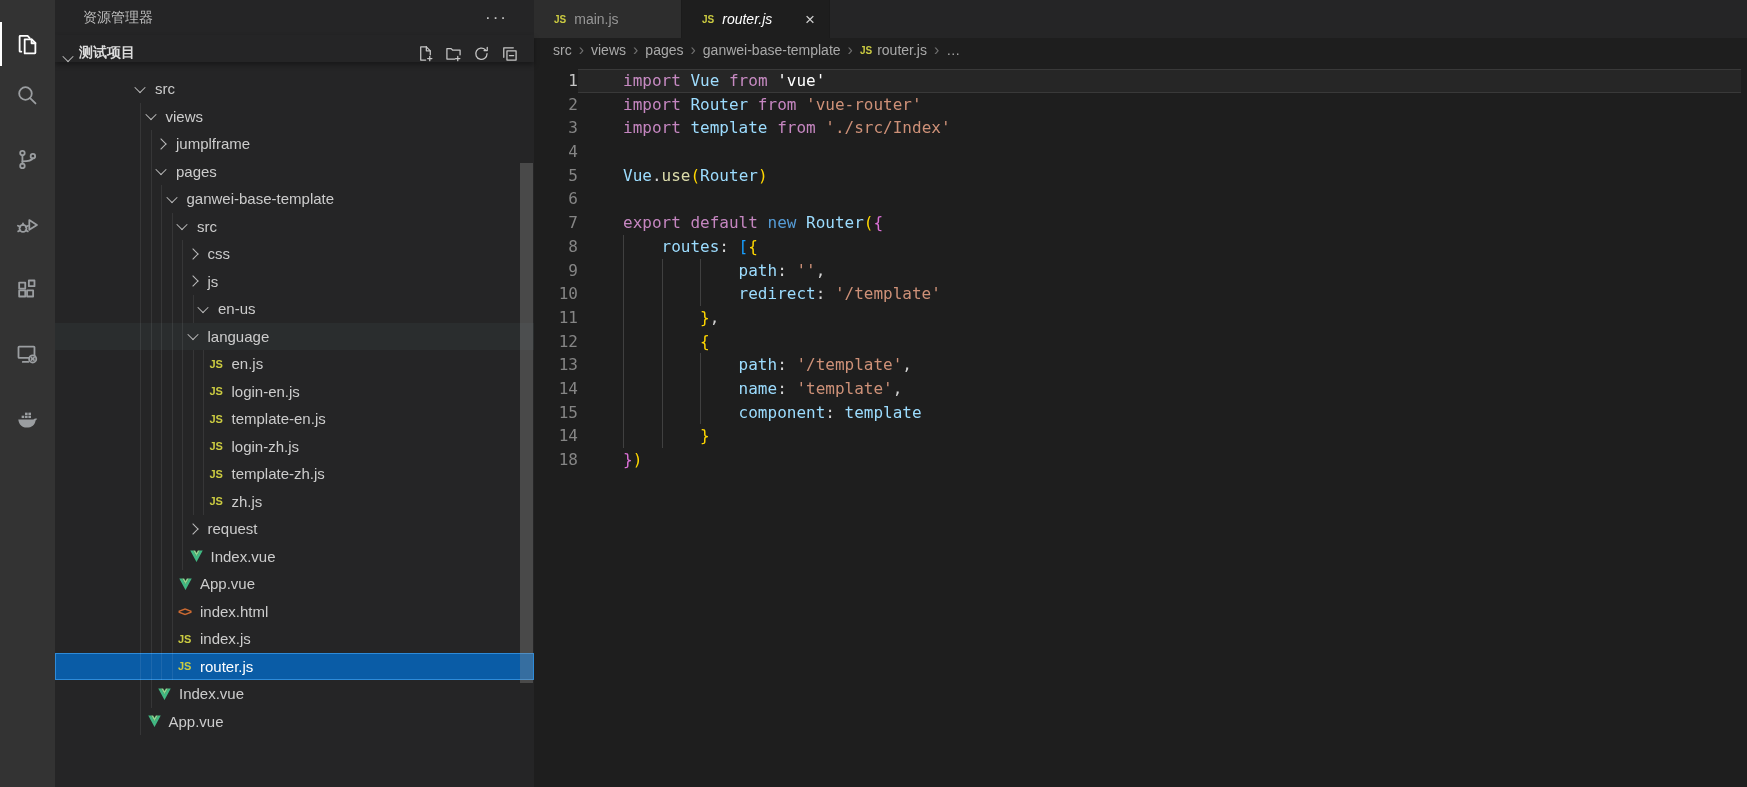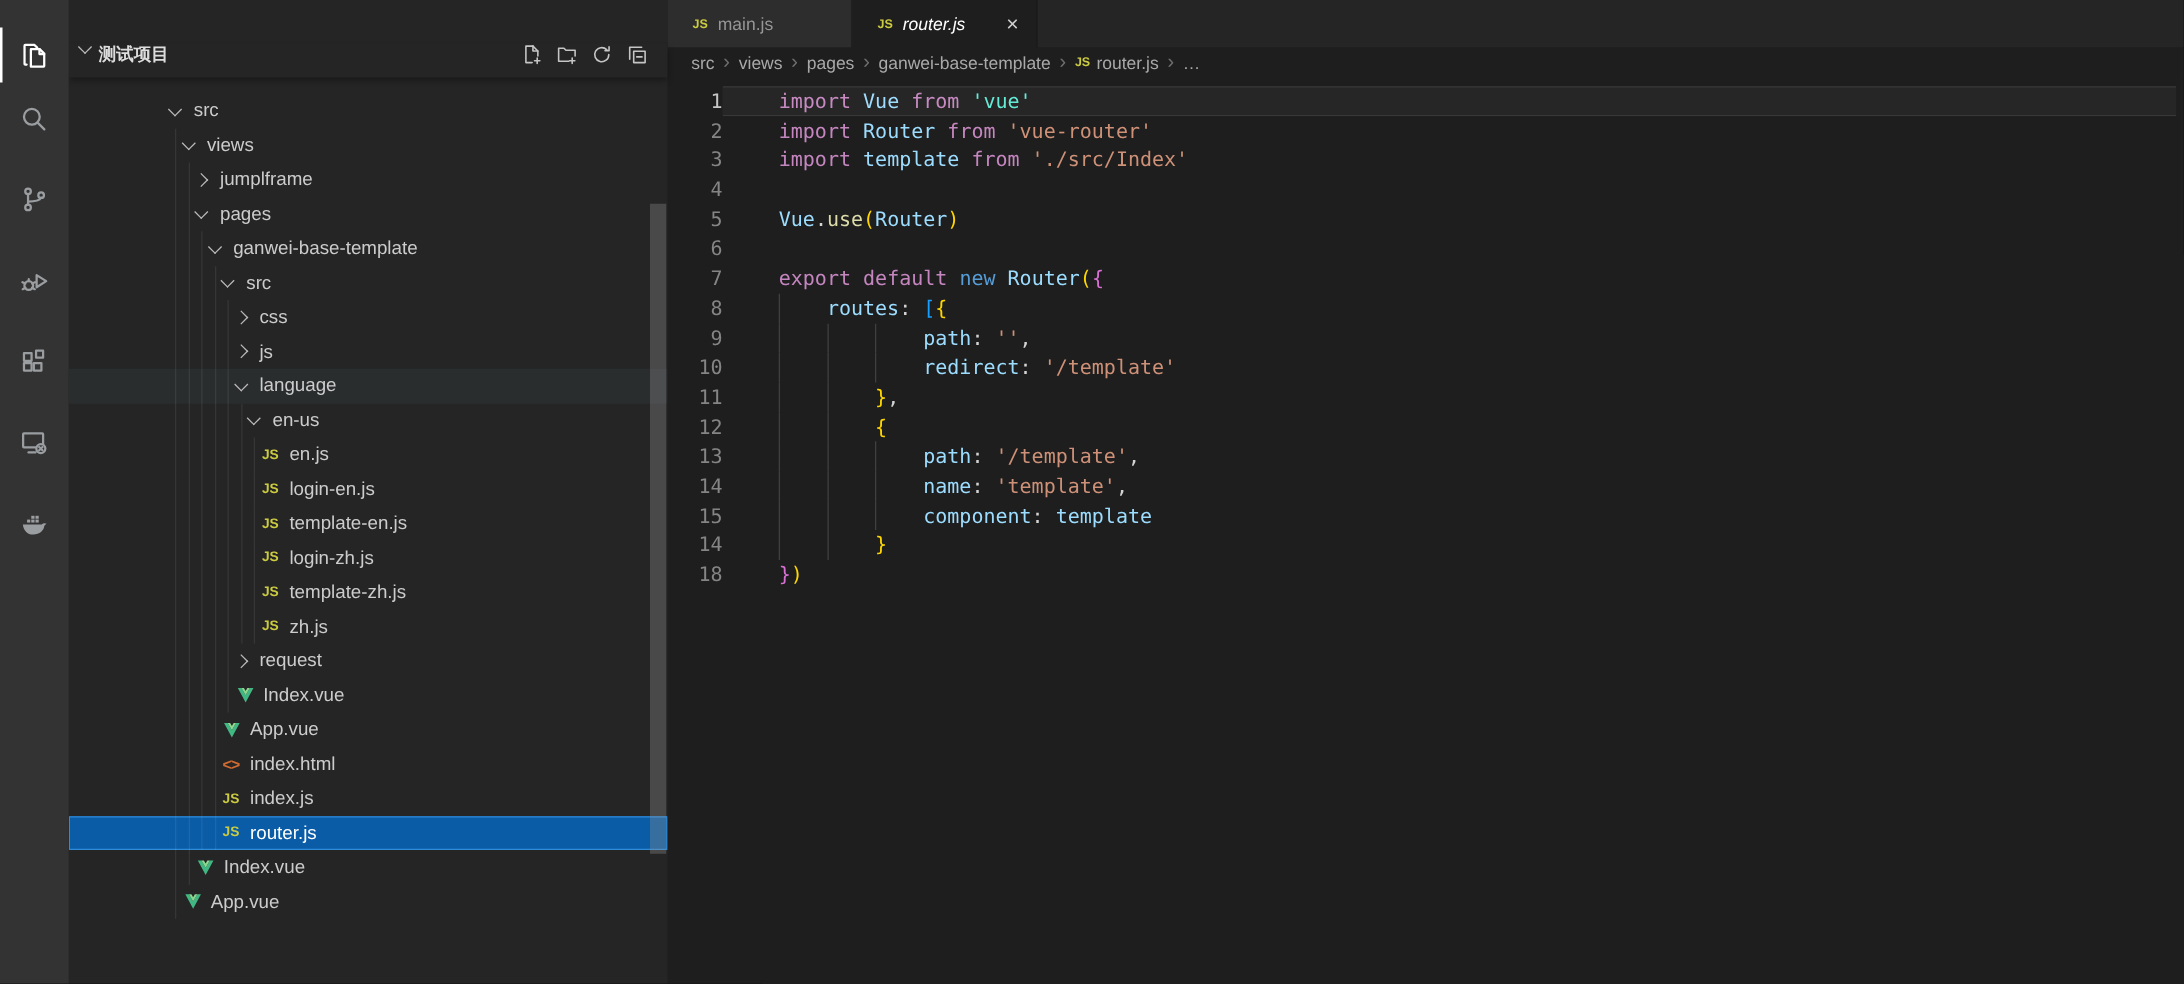--- a/index.html
+++ b/index.html
@@ -10,21 +10,21 @@
   .activitybar{position:absolute;left:0;top:0;width:55px;height:100%;background:#333333;z-index:5;}
   .ab-item{position:absolute;left:0;width:55px;height:50px;display:flex;align-items:center;justify-content:center;color:#9b9ea1;cursor:pointer;}
   .ab-item svg{width:27px;height:27px;}
   .ab-item.active{color:#ffffff;}
   .ab-indicator{position:absolute;left:0;width:2px;background:#ffffff;}
 
   
   .sidebar{position:absolute;left:55px;top:0;width:479px;height:100%;background:#252526;color:#cccccc;z-index:4;}
   .sb-title{position:relative;height:35px;line-height:35px;padding-left:28px;font-size:14px;color:#bdbdbd;}
   .sb-dots{position:absolute;right:26px;top:0;font-size:17px;letter-spacing:2px;color:#c5c5c5;cursor:pointer;}
-  .sb-section{position:absolute;left:0;top:35px;width:100%;height:27px;display:flex;align-items:flex-start;
+  .sb-section{position:absolute;left:0;top:35px;width:100%;height:27px;display:flex;align-items:flex-end;
               font-weight:bold;font-size:14px;color:#dddddd;background:#252526;z-index:3;box-shadow:0 3px 5px rgba(0,0,0,.35);}
   .sb-section .chev{margin-left:9px;}
   .sb-section .lbl{margin-left:7px;}
   .sec-actions{margin-left:auto;margin-right:16px;display:flex;gap:11px;color:#c5c5c5;}
   .sec-actions svg{width:17px;height:17px;cursor:pointer;}
 
   .chev{width:7px;height:7px;border-right:1.6px solid #bbbbbb;border-bottom:1.6px solid #bbbbbb;display:inline-block;flex:none;}
   .chev.down{transform:rotate(45deg) translate(-1px,-1px);}
   .chev.right{transform:rotate(-45deg);}
 
@@ -123,20 +123,24 @@
           <rect x="9.8" y="8.6" width="2.3" height="2.1"></rect>
           <rect x="12.8" y="8.6" width="2.3" height="2.1"></rect>
           <rect x="9.8" y="5.9" width="2.3" height="2.1"></rect>
           <rect x="12.8" y="5.9" width="2.3" height="2.1"></rect>
           <path d="M3.8 12h13.4c1-.9 2.4-1.1 3.5-.4-.7.4-1.3.8-1.6 1.4-.4 3.4-3.3 6.2-7.9 6.2-4.4 0-6.8-2.9-7.4-7.2z"></path>
         </svg>
       </div>
     </div>
 
   <div class="sidebar">
+    <div class="sb-title">
+      <span>资源管理器</span>
+      <span class="sb-dots">···</span>
+    </div>
     <div class="sb-section">
       <span class="chev down"></span>
       <span class="lbl">测试项目</span>
       <span class="sec-actions" id="sec-actions">
           <span style="display: inline-flex;">
             <svg viewBox="0 0 16 16" fill="none" stroke="currentColor" stroke-width="1.2" stroke-linecap="round" stroke-linejoin="round">
               <path d="M8.8 1.8H3.5v12.4h4.7"></path>
               <path d="M8.8 1.8l3.7 3.7v3.7"></path>
               <path d="M8.8 1.8v3.7h3.7"></path>
               <path d="M12 10.8v4M10 12.8h4"></path>
@@ -227,42 +231,42 @@
           <span class="tguide" style="left: 85px;"></span>
           <span class="tguide" style="left: 95.5px;"></span>
           <span class="tguide" style="left: 106px;"></span>
           <span class="tguide" style="left: 116.5px;"></span>
           <span class="tguide" style="left: 127px;"></span>
           <span class="tchev">
             <span class="chev right"></span>
           </span>
           <span style="margin-left: 4px;">js</span>
         </div>
+        <div class="trow" style="padding-left: 144px;">
+          <span class="tguide" style="left: 85px;"></span>
+          <span class="tguide" style="left: 95.5px;"></span>
+          <span class="tguide" style="left: 106px;"></span>
+          <span class="tguide" style="left: 116.5px;"></span>
+          <span class="tguide" style="left: 127px;"></span>
+          <span class="tguide" style="left: 137.5px;"></span>
+          <span class="tchev">
+            <span class="chev down"></span>
+          </span>
+          <span style="margin-left: 4px;">en-us</span>
+        </div>
         <div class="trow hovered" style="padding-left: 133.5px;">
           <span class="tguide" style="left: 85px;"></span>
           <span class="tguide" style="left: 95.5px;"></span>
           <span class="tguide" style="left: 106px;"></span>
           <span class="tguide" style="left: 116.5px;"></span>
           <span class="tguide" style="left: 127px;"></span>
           <span class="tchev">
             <span class="chev down"></span>
           </span>
           <span style="margin-left: 4px;">language</span>
-        </div>
-        <div class="trow" style="padding-left: 144px;">
-          <span class="tguide" style="left: 85px;"></span>
-          <span class="tguide" style="left: 95.5px;"></span>
-          <span class="tguide" style="left: 106px;"></span>
-          <span class="tguide" style="left: 116.5px;"></span>
-          <span class="tguide" style="left: 127px;"></span>
-          <span class="tguide" style="left: 137.5px;"></span>
-          <span class="tchev">
-            <span class="chev down"></span>
-          </span>
-          <span style="margin-left: 4px;">en-us</span>
         </div>
         <div class="trow" style="padding-left: 154.5px;">
           <span class="tguide" style="left: 85px;"></span>
           <span class="tguide" style="left: 95.5px;"></span>
           <span class="tguide" style="left: 106px;"></span>
           <span class="tguide" style="left: 116.5px;"></span>
           <span class="tguide" style="left: 127px;"></span>
           <span class="tguide" style="left: 137.5px;"></span>
           <span class="tguide" style="left: 148px;"></span>
           <span class="ticon">
@@ -450,21 +454,21 @@
         <span class="bc-item">ganwei-base-template</span>
         <span class="bc-sep">›</span>
         <span class="bc-item">
           <span class="js-badge">JS</span>
           <span>router.js</span>
         </span>
         <span class="bc-sep">›</span>
         <span class="bc-item">…</span>
       </div>
     <div class="code" id="code">
-        <div class="cline cur"><div class="lnum">1</div><div class="ltext"><span style="color: rgb(197, 134, 192);">import </span><span style="color: rgb(156, 220, 254);">Vue</span><span style="color: rgb(197, 134, 192);"> from </span><span style="color: #5eead4;">'vue'</span></div></div>
+        <div class="cline cur"><div class="lnum">1</div><div class="ltext"><span style="color: rgb(197, 134, 192);">import </span><span style="color: rgb(156, 220, 254);">Vue</span><span style="color: rgb(197, 134, 192);"> from </span><span style="color: #ffffff;">'vue'</span></div></div>
         <div class="cline"><div class="lnum">2</div><div class="ltext"><span style="color: rgb(197, 134, 192);">import </span><span style="color: rgb(156, 220, 254);">Router</span><span style="color: rgb(197, 134, 192);"> from </span><span style="color: rgb(206, 145, 120);">'vue-router'</span></div></div>
         <div class="cline"><div class="lnum">3</div><div class="ltext"><span style="color: rgb(197, 134, 192);">import </span><span style="color: rgb(156, 220, 254);">template</span><span style="color: rgb(197, 134, 192);"> from </span><span style="color: rgb(206, 145, 120);">'./src/Index'</span></div></div>
         <div class="cline"><div class="lnum">4</div><div class="ltext"></div></div>
         <div class="cline"><div class="lnum">5</div><div class="ltext"><span style="color: rgb(156, 220, 254);">Vue</span><span style="color: rgb(212, 212, 212);">.</span><span style="color: rgb(220, 220, 170);">use</span><span style="color: rgb(255, 215, 0);">(</span><span style="color: rgb(156, 220, 254);">Router</span><span style="color: rgb(255, 215, 0);">)</span></div></div>
         <div class="cline"><div class="lnum">6</div><div class="ltext"></div></div>
         <div class="cline"><div class="lnum">7</div><div class="ltext"><span style="color: rgb(197, 134, 192);">export</span><span style="color: rgb(212, 212, 212);"> </span><span style="color: rgb(197, 134, 192);">default</span><span style="color: rgb(212, 212, 212);"> </span><span style="color: rgb(86, 156, 214);">new</span><span style="color: rgb(212, 212, 212);"> </span><span style="color: rgb(156, 220, 254);">Router</span><span style="color: rgb(255, 215, 0);">(</span><span style="color: rgb(218, 112, 214);">{</span></div></div>
         <div class="cline"><div class="lnum">8</div><div class="ltext"><span class="cguide" style="left: 0px;"></span><span style="color: rgb(212, 212, 212);">    </span><span style="color: rgb(156, 220, 254);">routes</span><span style="color: rgb(212, 212, 212);">: </span><span style="color: rgb(23, 159, 255);">[</span><span style="color: rgb(255, 215, 0);">{</span></div></div>
         <div class="cline"><div class="lnum">9</div><div class="ltext"><span class="cguide" style="left: 0px;"></span><span class="cguide" style="left: 38.52px;"></span><span class="cguide" style="left: 77.04px;"></span><span style="color: rgb(212, 212, 212);">            </span><span style="color: rgb(156, 220, 254);">path</span><span style="color: rgb(212, 212, 212);">: </span><span style="color: rgb(206, 145, 120);">''</span><span style="color: rgb(212, 212, 212);">,</span></div></div>
         <div class="cline"><div class="lnum">10</div><div class="ltext"><span class="cguide" style="left: 0px;"></span><span class="cguide" style="left: 38.52px;"></span><span class="cguide" style="left: 77.04px;"></span><span style="color: rgb(212, 212, 212);">            </span><span style="color: rgb(156, 220, 254);">redirect</span><span style="color: rgb(212, 212, 212);">: </span><span style="color: rgb(206, 145, 120);">'/template'</span></div></div>
         <div class="cline"><div class="lnum">11</div><div class="ltext"><span class="cguide" style="left: 0px;"></span><span class="cguide" style="left: 38.52px;"></span><span style="color: rgb(212, 212, 212);">        </span><span style="color: rgb(255, 215, 0);">}</span><span style="color: rgb(212, 212, 212);">,</span></div></div>

